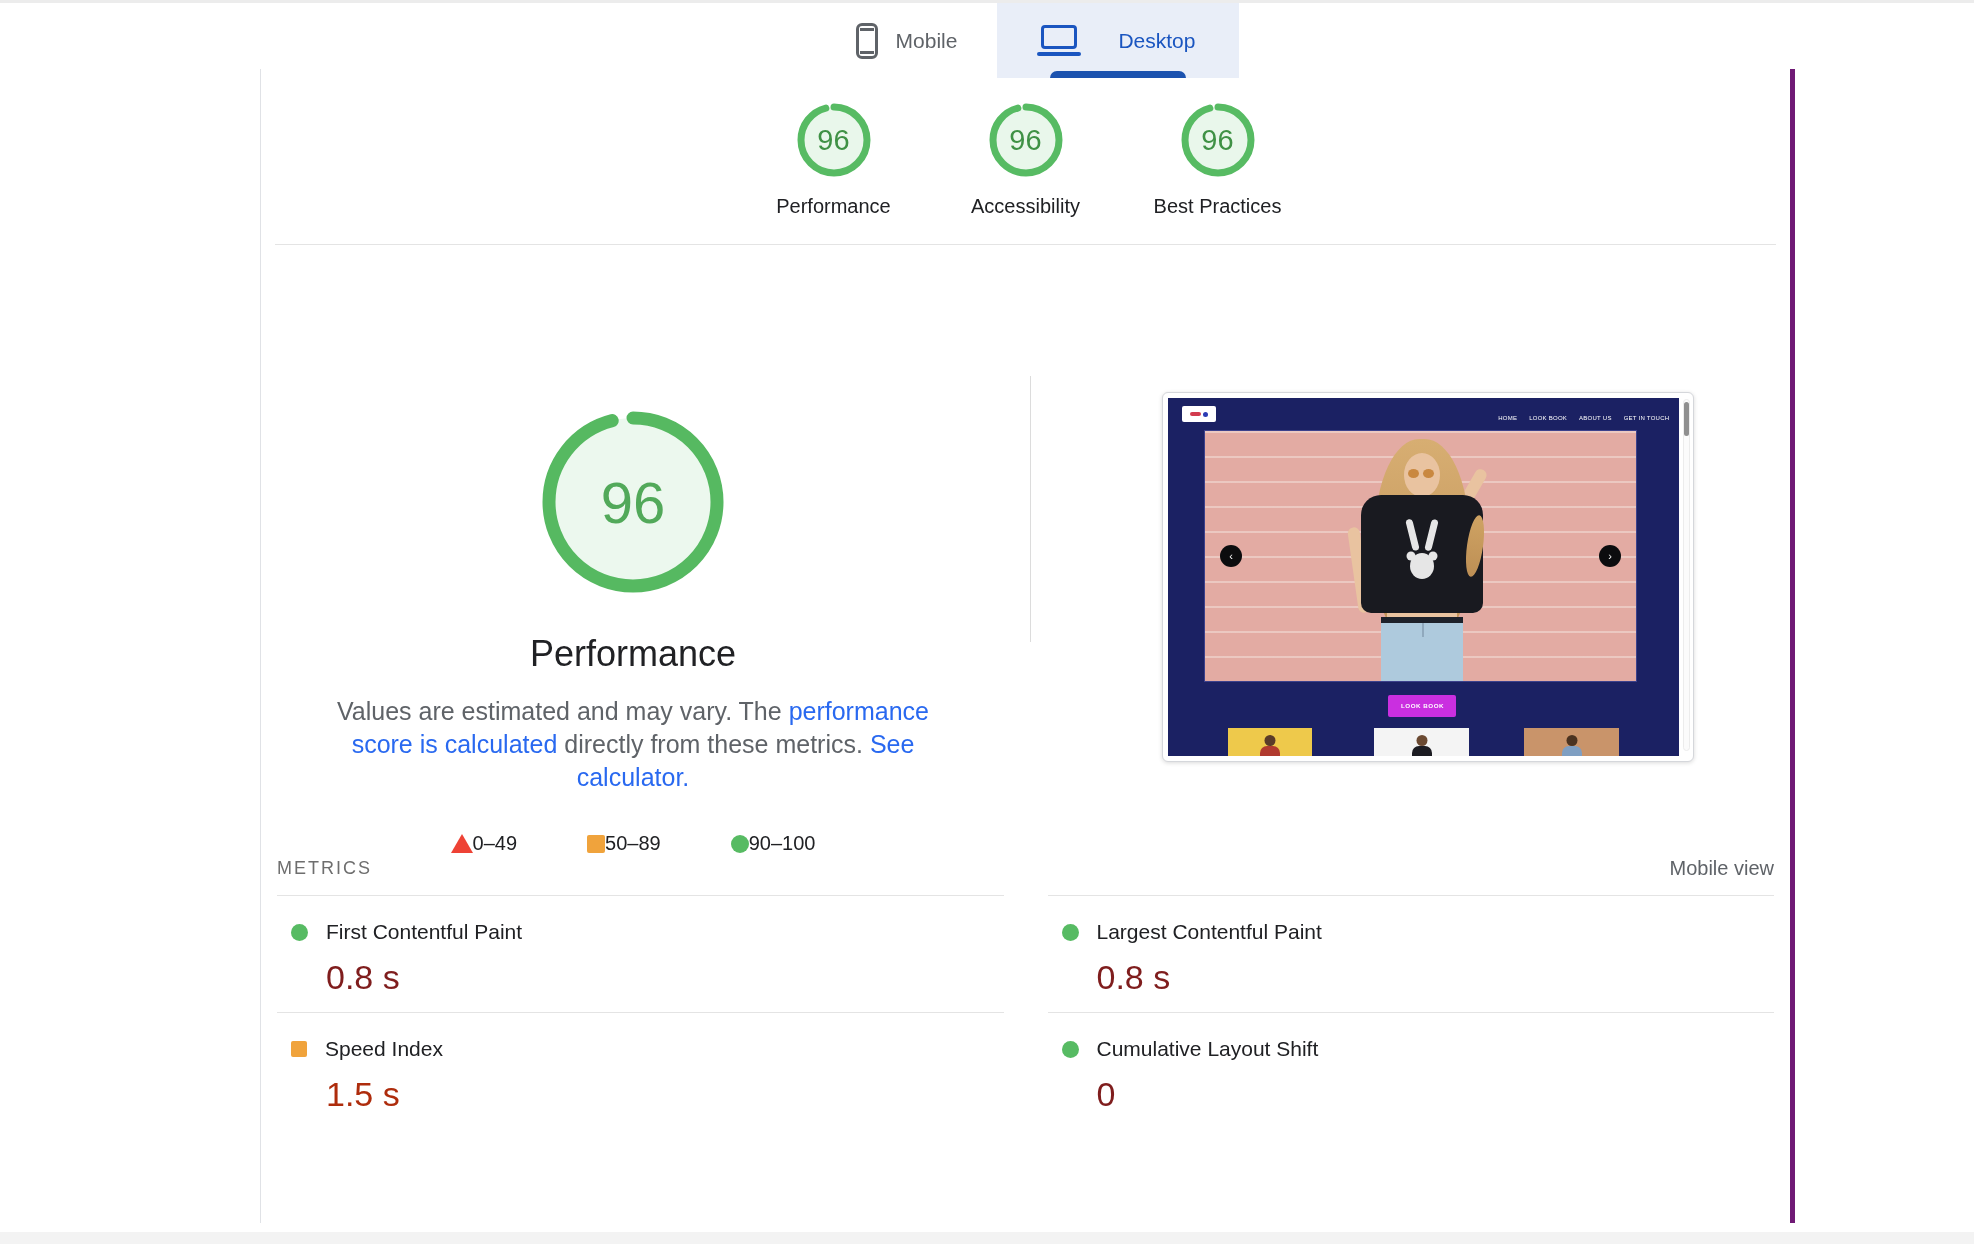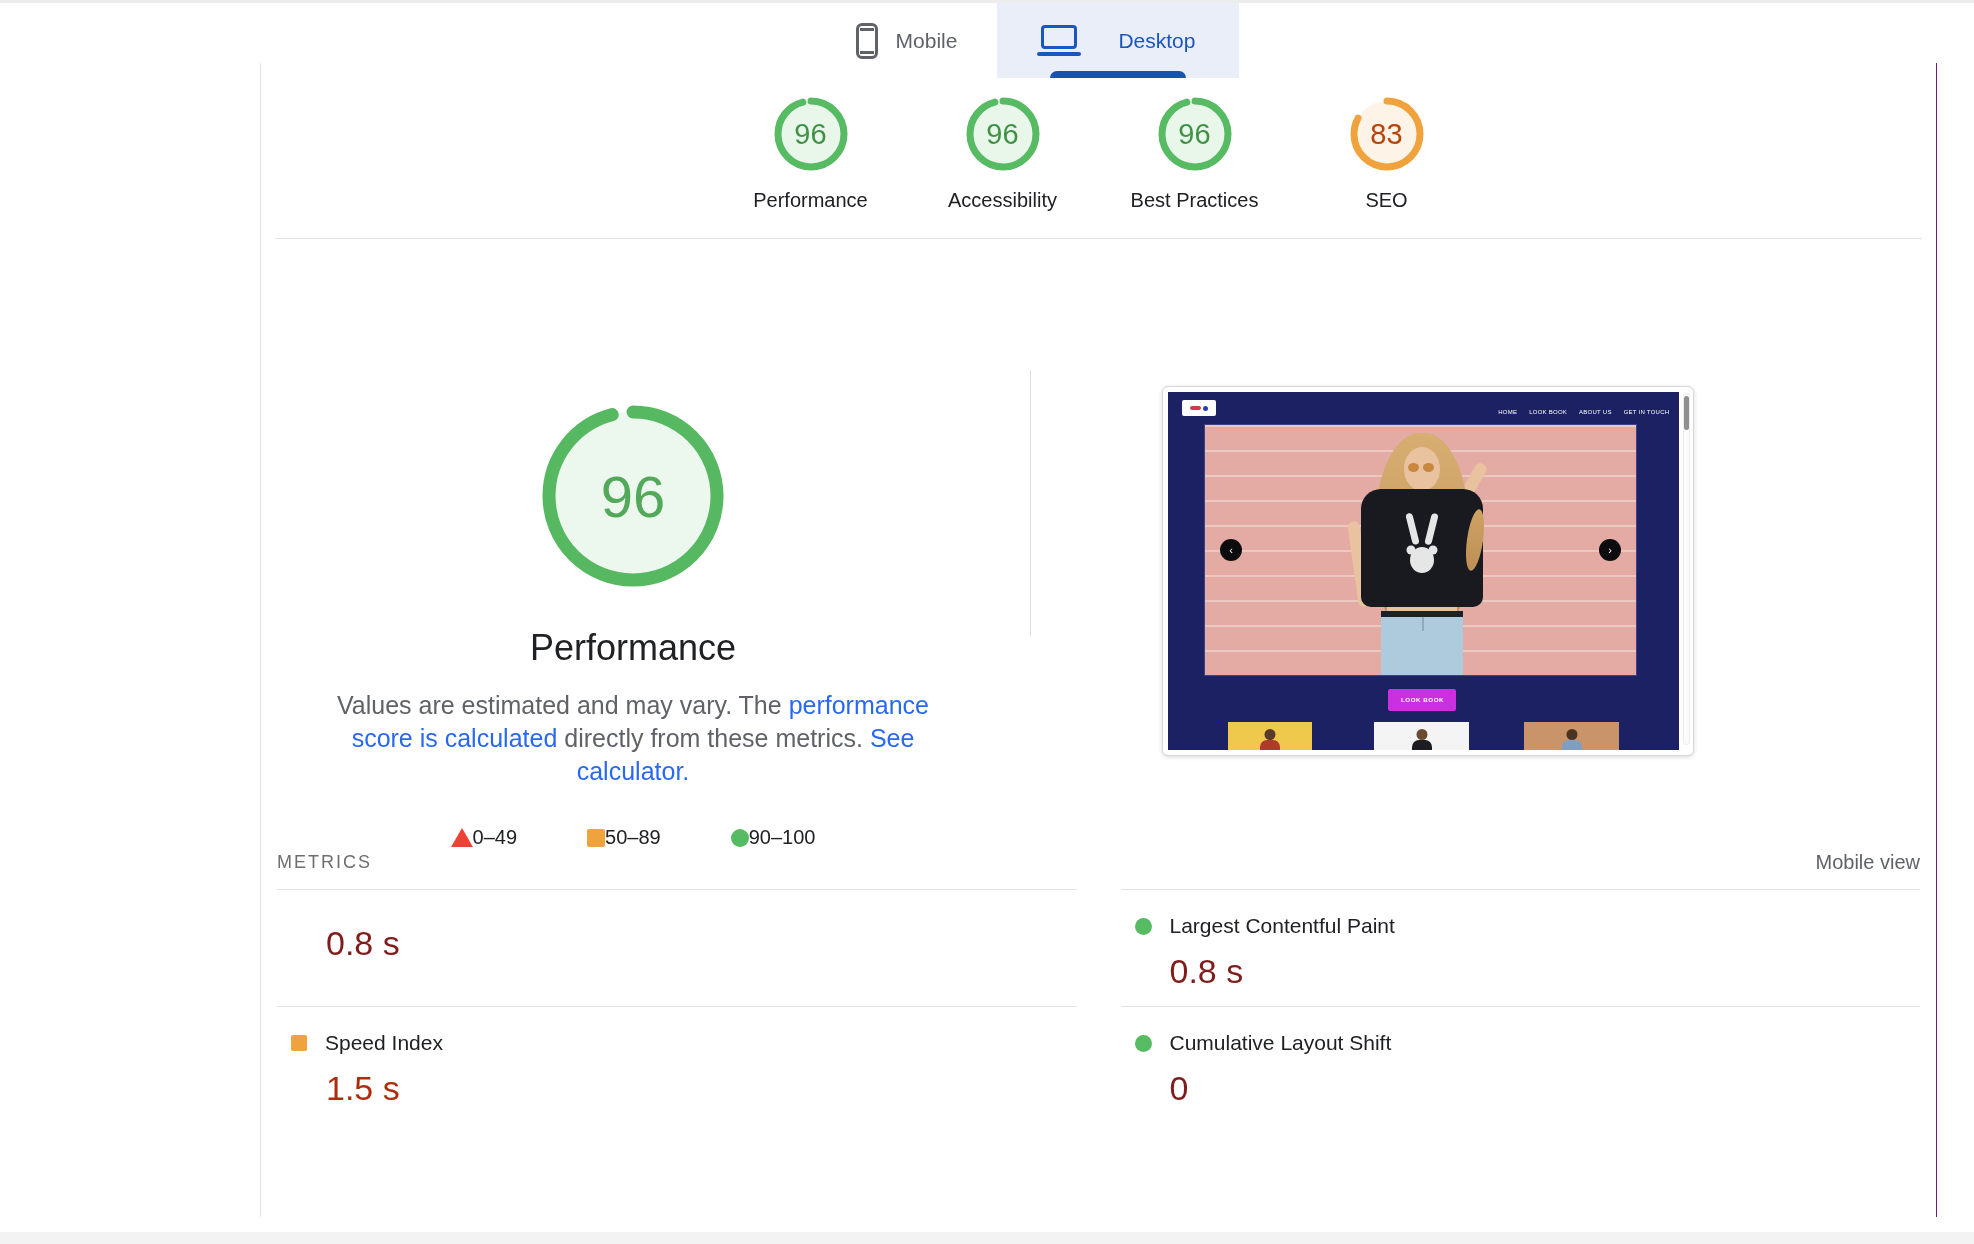--- a/index.html
+++ b/index.html
@@ -15,21 +15,21 @@
   .tab.desktop { background:#e9eef8; position:relative; padding:0 44px; }
   .tab.desktop .tab-label { color:#1a55c0;margin-left:23px; }
   .phone-icon { width:22px; height:36px; border:3px solid #5f6368; border-radius:6px; position:relative; }
   .phone-icon::before { content:""; position:absolute; left:1px; right:1px; top:2px; height:3px; background:#5f6368; }
   .phone-icon::after { content:""; position:absolute; left:1px; right:1px; bottom:2px; height:3px; background:#5f6368; }
   .laptop-icon { width:36px; height:24px; border:3.5px solid #1a55c0; border-radius:4px; position:relative; margin-top:-8px; }
   .laptop-icon::after { content:""; position:absolute; left:-7px; right:-7px; bottom:-10px; height:4px; background:#1a55c0; border-radius:3px; }
   .indicator { position:absolute; bottom:0; left:50%; transform:translateX(-50%); width:136px; height:7px; background:#1b52af; border-radius:8px 8px 0 0; }
 
   
-  .card { position:absolute; left:260px; top:63px; width:1677px; height:1154px; border-left:1px solid #e0e2e6; border-right:1px solid #701a75; }
+  .card { position:absolute; left:260px; top:69px; width:1535px; height:1154px; border-left:1px solid #e0e2e6; border-right:5px solid #701a75; }
 
   .cat-row { height:175px; display:flex; justify-content:center; padding-top:34px; }
   .cat-divider { margin:0 14px; border-bottom:1px solid #e4e4e4; }
   .cat { width:192px; display:flex; flex-direction:column; align-items:center; text-decoration:none; }
   .gauge-s { width:74px; height:74px; position:relative; display:flex; align-items:center; justify-content:center; }
   .gauge-s svg, .gauge-b svg { position:absolute; inset:0; }
   .score-s { position:relative; font-size:29px; }
   .good-num { color:#3f9145; }
   .avg-num { color:#b9440a; }
   .cat-label { margin-top:18px; font-size:20px; color:#202124; }
@@ -140,30 +140,20 @@
       <a class="cat">
         <span class="gauge-s">
           <svg width="74" height="74" viewBox="0 0 74 74">
             <circle cx="37" cy="37" r="33" fill="#e9f7eb" stroke="none"></circle>
             <circle cx="37" cy="37" r="33" fill="none" stroke="#57bb63" stroke-width="7" pathLength="100" stroke-linecap="round" transform="rotate(-90 37 37)" stroke-dasharray="96 4"></circle>
           </svg>
           <span class="score-s good-num">96</span>
         </span>
         <span class="cat-label">Best Practices</span>
       </a>
-      <a class="cat">
-        <span class="gauge-s">
-          <svg width="74" height="74" viewBox="0 0 74 74">
-            <circle cx="37" cy="37" r="33" fill="#fdf3e7" stroke="none"></circle>
-            <circle cx="37" cy="37" r="33" fill="none" stroke="#f0a33c" stroke-width="7" pathLength="100" stroke-linecap="round" transform="rotate(-90 37 37)" stroke-dasharray="83 17"></circle>
-          </svg>
-          <span class="score-s avg-num">83</span>
-        </span>
-        <span class="cat-label">SEO</span>
-      </a>
     </div>
     <div class="cat-divider"></div>
 
     <div class="overview">
       <div class="ov-left">
         <div class="gauge-b">
           <svg width="190" height="190" viewBox="0 0 190 190">
             <circle cx="95" cy="95" r="84" fill="#ecf8ee" stroke="none"></circle>
             <circle cx="95" cy="95" r="84" fill="none" stroke="#56b961" stroke-width="13" pathLength="100" stroke-linecap="round" transform="rotate(-90 95 95)" stroke-dasharray="96 4"></circle>
           </svg>
@@ -249,20 +239,24 @@
     </div>
 
     <div class="mheader">
       <span class="mtitle">METRICS</span>
       <span class="mexpand">Mobile view</span>
     </div>
 
     <div class="mcols">
       <div class="mcol">
         <div class="mrow">
+          <div class="mlabel">
+            <span class="micon-circle"></span>
+            <span>First Contentful Paint</span>
+          </div>
           <div class="mvalue val-good">0.8 s</div>
         </div>
         <div class="mrow">
           <div class="mlabel">
             <span class="micon-square"></span>
             <span>Speed Index</span>
           </div>
           <div class="mvalue val-avg">1.5 s</div>
         </div>
       </div>

